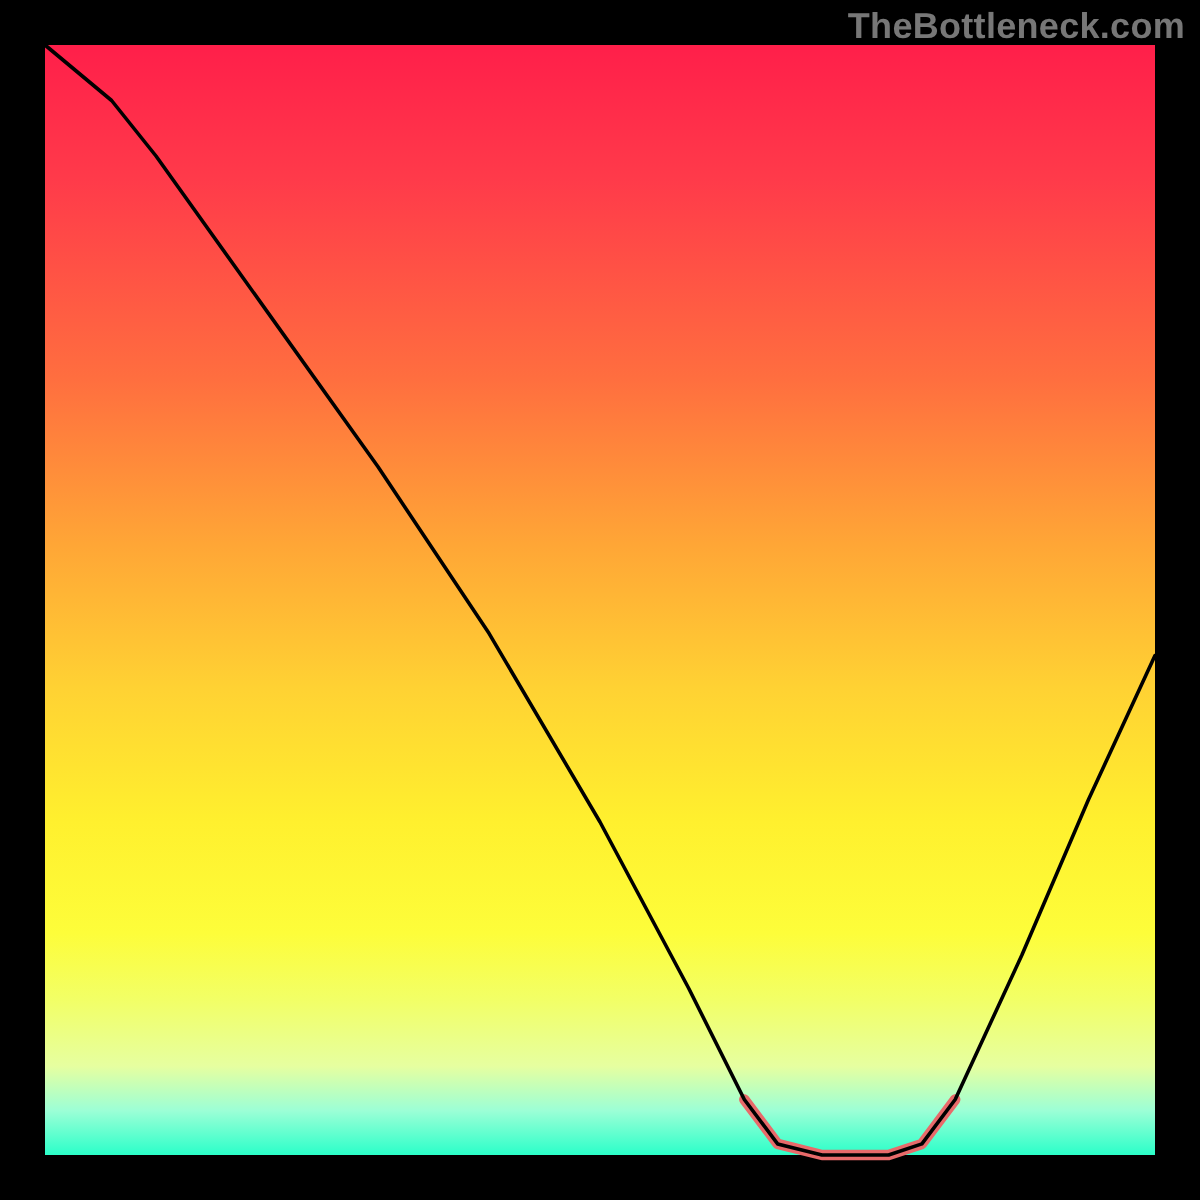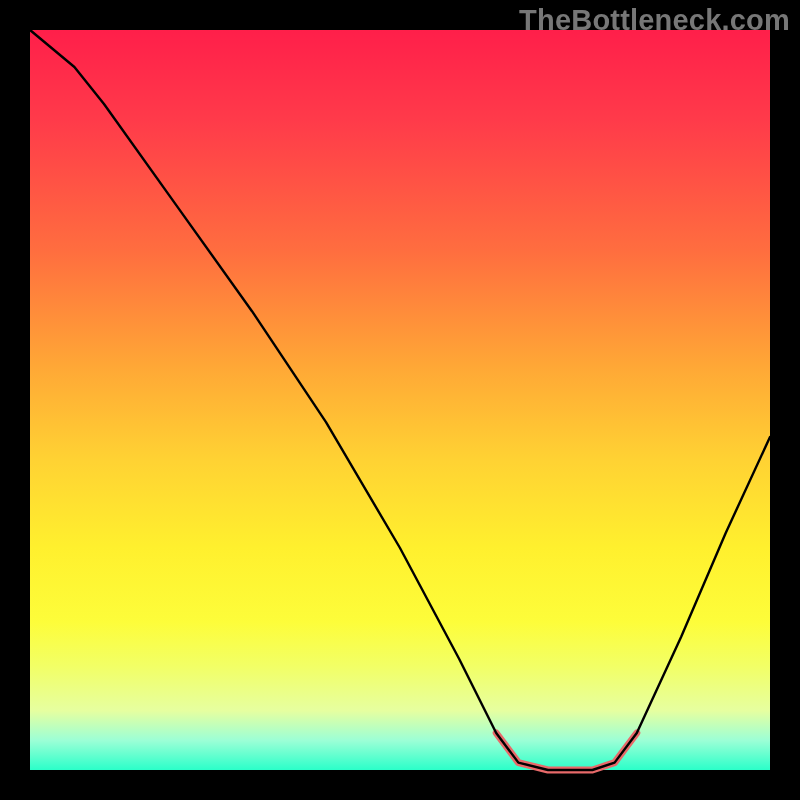--- a/index.html
+++ b/index.html
@@ -14,21 +14,21 @@
   .outer {
     position: relative;
     width: 800px;
     height: 800px;
     background: #000;
   }
   .watermark {
     position: absolute;
     top: 4px;
     right: 10px;
-    font-size: 29px;
+    font-size: 24px;
     font-weight: 600;
     color: #777;
     letter-spacing: 0.2px;
     z-index: 10;
     text-align: right;
   }
   .plot-area {
     position: absolute;
     left: 30px;
     top: 30px;

